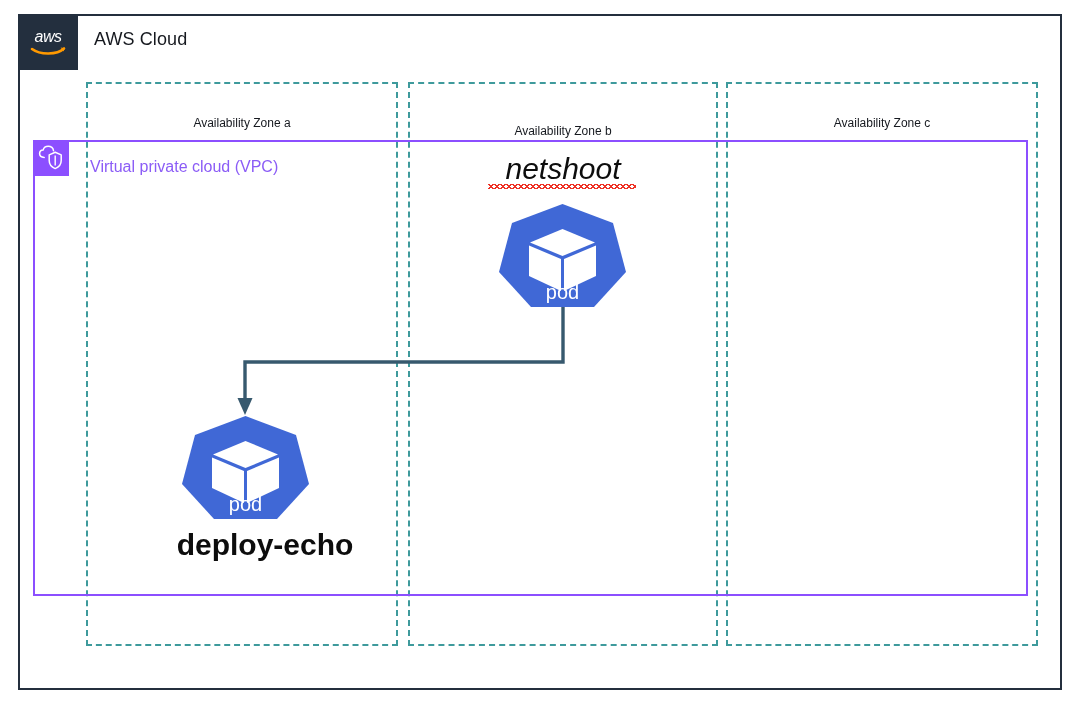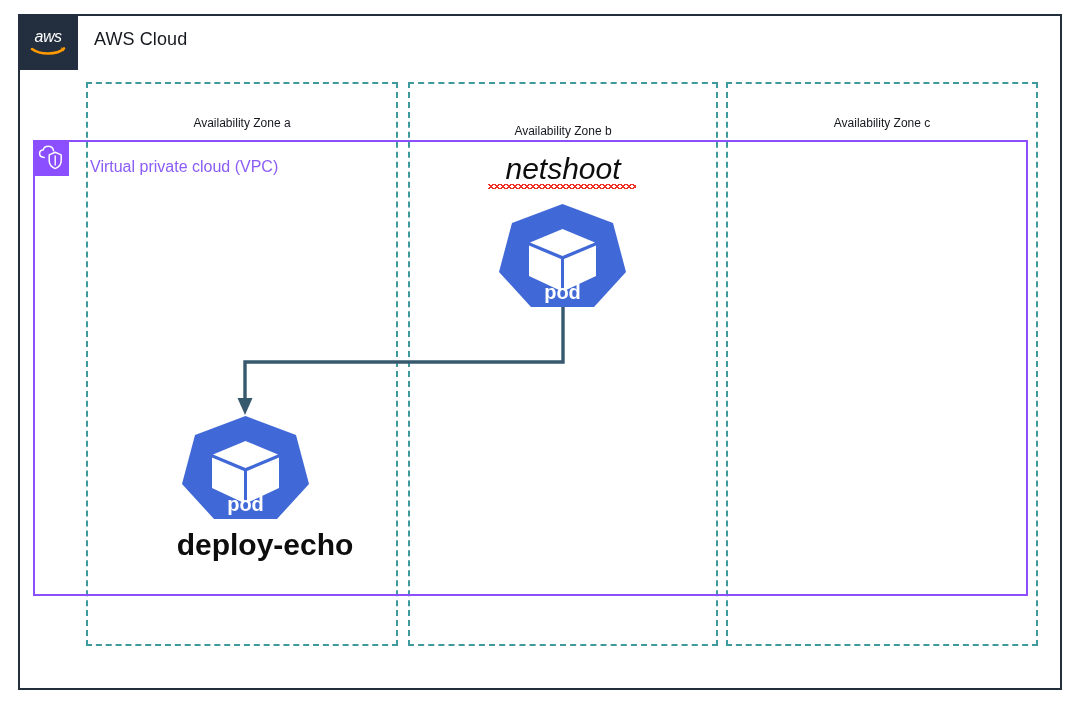--- a/index.html
+++ b/index.html
@@ -108,21 +108,21 @@
 
   
   #connector-svg {
     position: absolute;
     left: 0; top: 0;
     width: 1080px; height: 710px;
     pointer-events: none;
   }
 
   
-  .pod-node { position: absolute; font-weight: bold; }
+  .pod-node { position: absolute; }
   .pod-svg { display: block; }
 
   .node-label {
     position: absolute;
     text-align: center;
     white-space: nowrap;
     color: #0d0d0d;
     font-size: 30px;
   }
 

